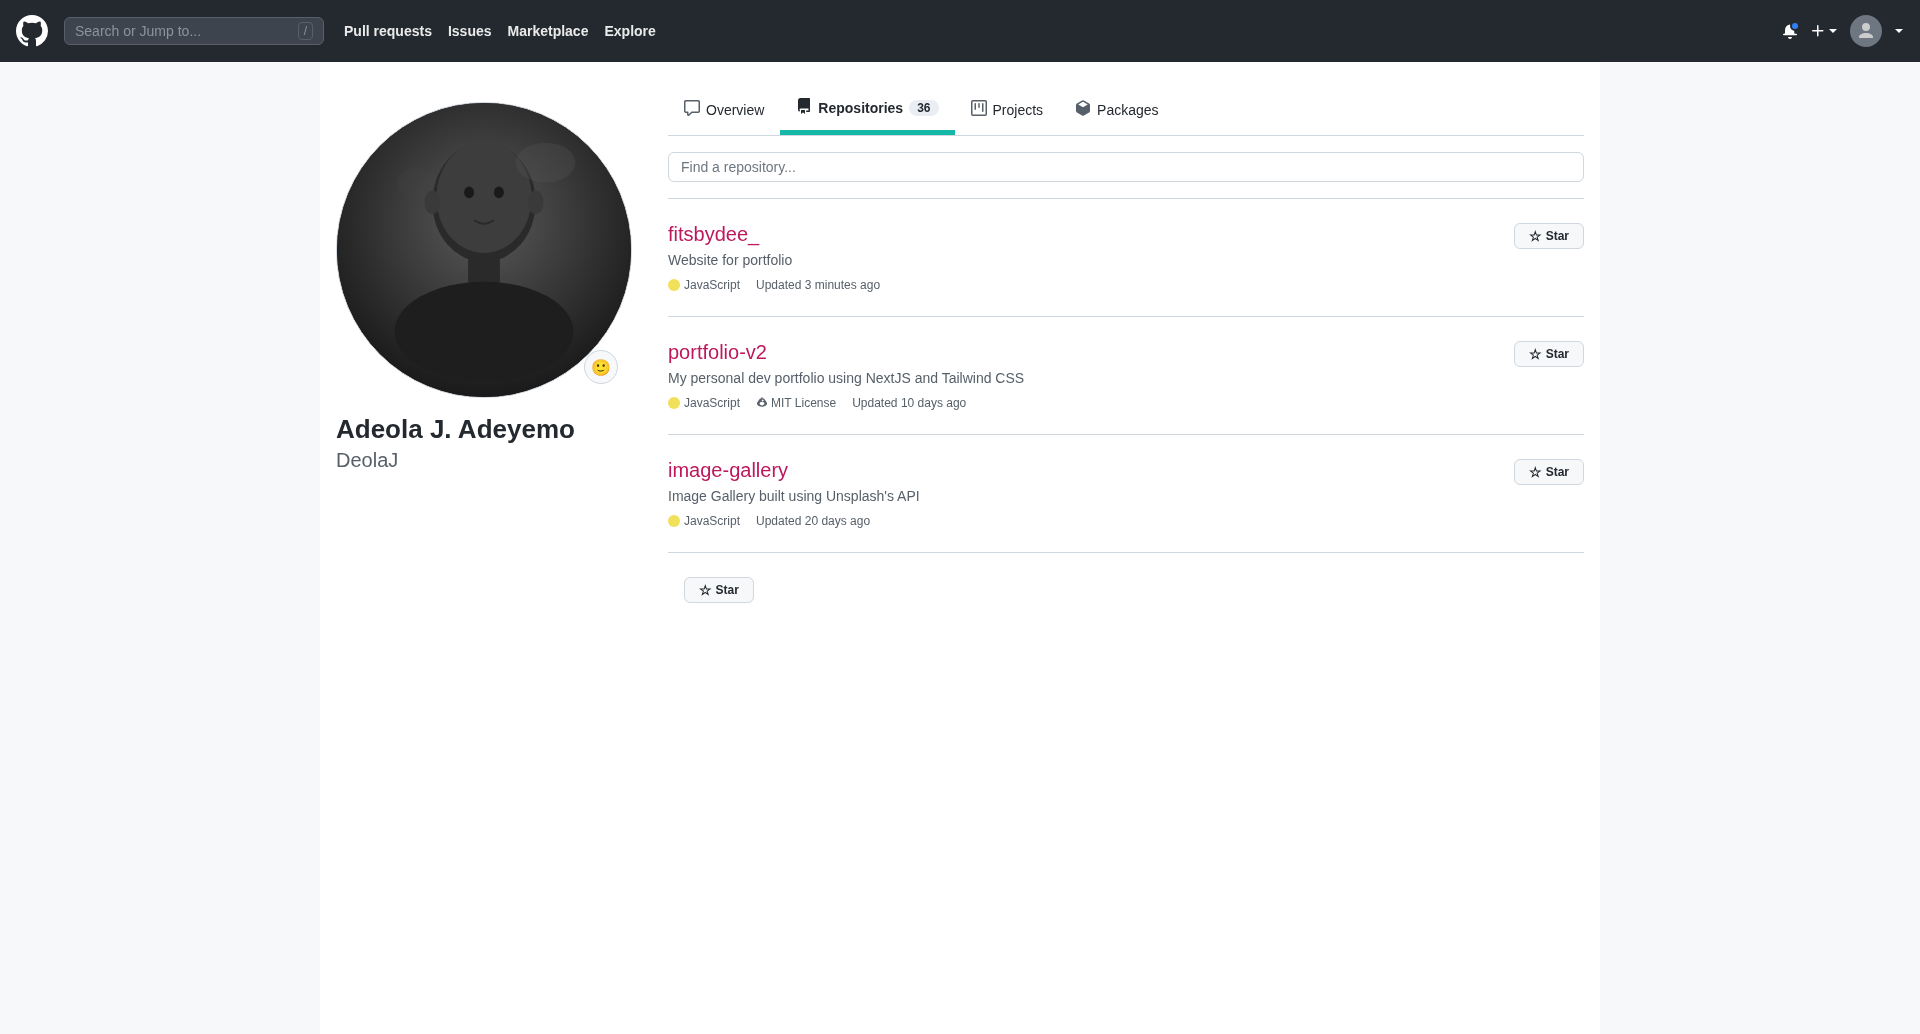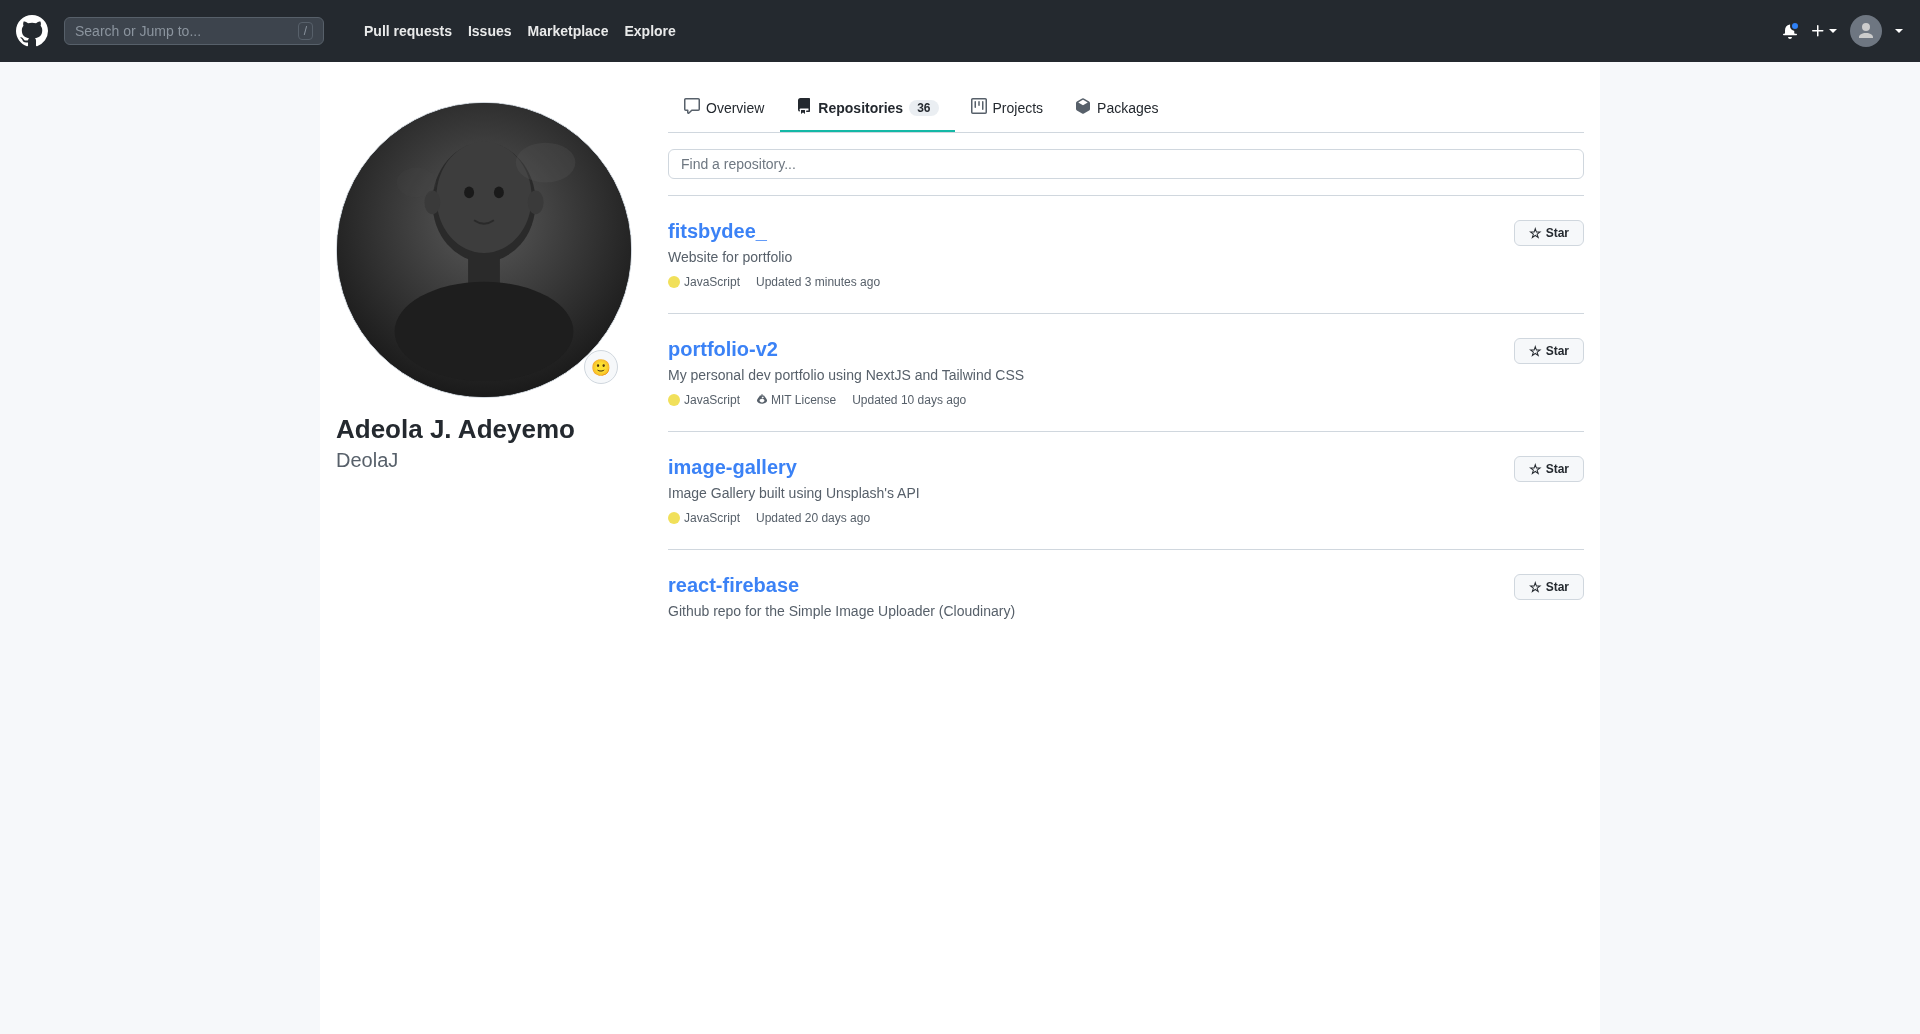--- a/index.html
+++ b/index.html
@@ -41,21 +41,21 @@
       border: 1px solid #57606a;
       border-radius: 4px;
       padding: 1px 5px;
       font-size: 12px;
       color: #8b949e;
     }
     .navbar-links {
       display: flex;
       gap: 16px;
       list-style: none;
-      margin-left: 24px;
+      margin-left: 4px;
     }
     .navbar-links a {
       color: #fff;
       text-decoration: none;
       font-size: 14px;
       font-weight: 600;
       opacity: 0.9;
     }
     .navbar-right {
       margin-left: auto;
@@ -179,21 +179,21 @@
       border-bottom: 2px solid transparent;
       text-decoration: none;
       white-space: nowrap;
       background: none;
       border-top: none;
       border-left: none;
       border-right: none;
     }
     .tab-item.active {
       color: #24292f;
-      border-bottom: 2px solid #14b8a6;
+      border-bottom: 5px solid #14b8a6;
       font-weight: 600;
     }
     .tab-badge {
       background: #eaeef2;
       color: #24292f;
       border-radius: 20px;
       padding: 1px 8px;
       font-size: 12px;
       font-weight: 600;
     }
@@ -226,22 +226,22 @@
     .repo-item {
       border-top: 1px solid #d0d7de;
       padding: 24px 0;
       display: flex;
       justify-content: space-between;
       align-items: flex-start;
     }
     .repo-info { flex: 1; min-width: 0; }
     .repo-name {
       font-size: 20px;
-      font-weight: 700;
-      color: #3b82f6;
+      font-weight: 400;
+      color: #be185d;
       text-decoration: none;
       display: inline-block;
       margin-bottom: 6px;
     }
     .repo-desc {
       font-size: 14px;
       color: #57606a;
       margin-bottom: 10px;
     }
     .repo-meta {
@@ -507,26 +507,20 @@
             <span class="repo-updated">Updated 20 days ago</span>
           </div>
         </div>
         <button class="star-btn">
           <span class="star-icon">☆</span>
           <span>Star</span>
         </button>
       </li>
 
       <li class="repo-item">
-        <div class="repo-info">
-          <a href="#" class="repo-name">react-firebase</a>
-          <p class="repo-desc">Github repo for the Simple Image Uploader (Cloudinary)</p>
-          <div class="repo-meta">
-          </div>
-        </div>
         <button class="star-btn">
           <span class="star-icon">☆</span>
           <span>Star</span>
         </button>
       </li>
 
     </ul>
   </main>
 </div>
 

